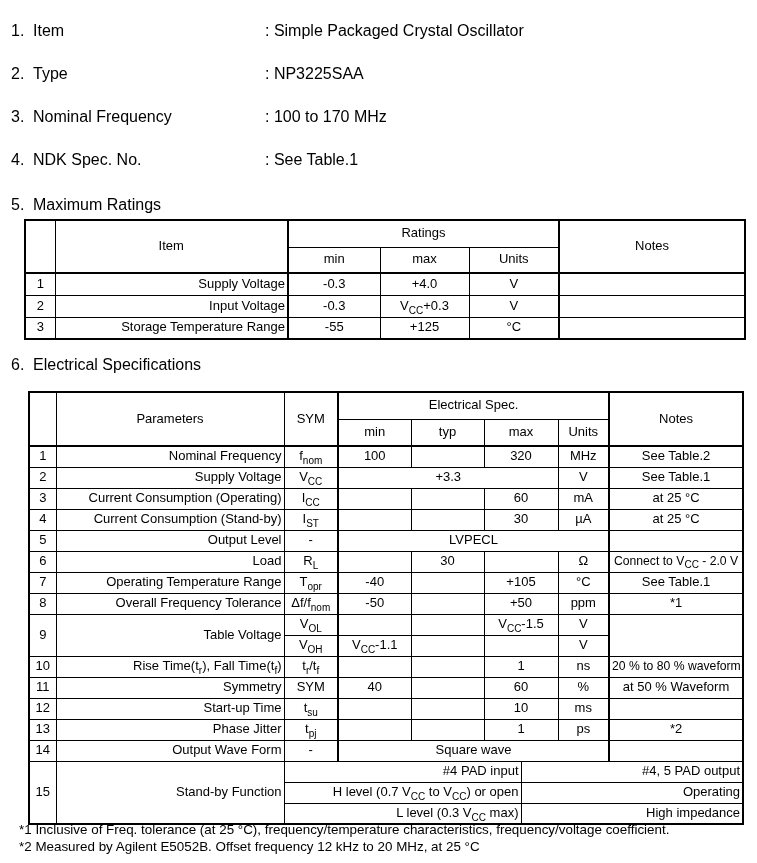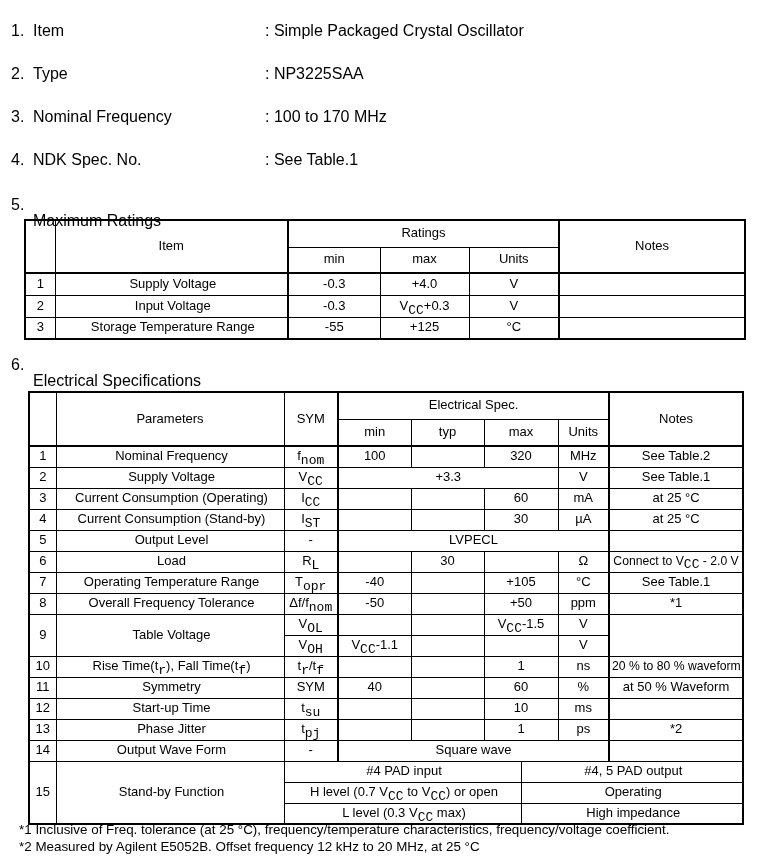--- a/index.html
+++ b/index.html
@@ -6,32 +6,32 @@
   .page{position:relative;width:757px;height:863px;background:#ffffff;color:#000;
         font-family:"Liberation Sans","DejaVu Sans",sans-serif;overflow:hidden;}
   .docno{position:absolute;top:3px;right:11px;font-size:13.5px;line-height:15px;
          border-bottom:1.5px solid #000;padding-bottom:1px;}
   .inforow{position:absolute;left:0;width:100%;font-size:16px;line-height:18px;}
   .inforow .no{position:absolute;left:11px;}
   .inforow .lbl{position:absolute;left:33px;}
   .inforow .val{position:absolute;left:265px;}
   .sectitle{position:absolute;left:0;width:100%;font-size:16px;line-height:18px;}
   .sectitle .no{position:absolute;left:11px;}
-  .sectitle .txt{position:absolute;left:33px;margin-top:16px;}
+  .sectitle .txt{position:absolute;left:33px;}
   table{border-collapse:collapse;table-layout:fixed;position:absolute;border:2px solid #000;}
   th,td{border:1px solid #000;font-size:13px;font-weight:normal;padding:0 2px;
         text-align:center;vertical-align:middle;white-space:nowrap;overflow:hidden;line-height:1.15;}
-  td.left,th.left{text-align:center;padding-left:5px;}
+  td.left,th.left{text-align:right;padding-left:5px;}
   .b2l{border-left:2px solid #000;}
   .b2r{border-right:2px solid #000;}
   .b2b{border-bottom:2px solid #000;}
   .dash{border-bottom:1px dashed #000;}
   .dot{border-bottom:1.5px dotted #000;}
   .sm{font-size:12.2px;}
-  sub{font-size:13px;line-height:0;font-family:Liberation Mono, monospace;}
+  sub{font-size:10px;line-height:0;}
   .foot{position:absolute;left:19px;font-size:13.4px;line-height:15px;white-space:nowrap;}
 </style>
 </head>
 <body>
 
 <div class="page">
 
 
   <div class="inforow" style="top:22px">
     <span class="no">1.</span>

